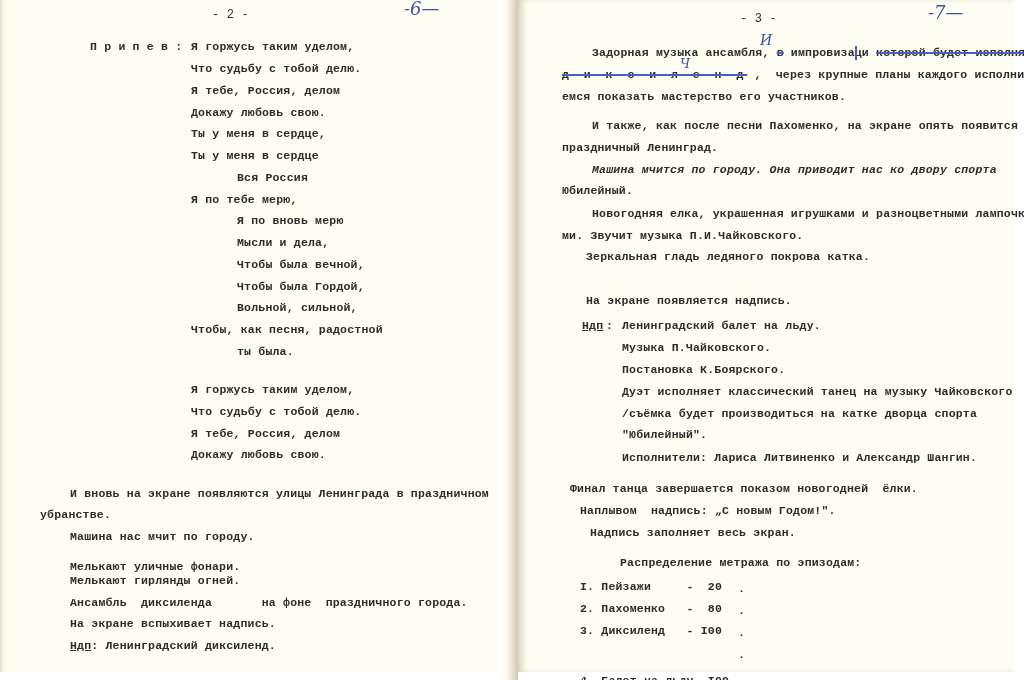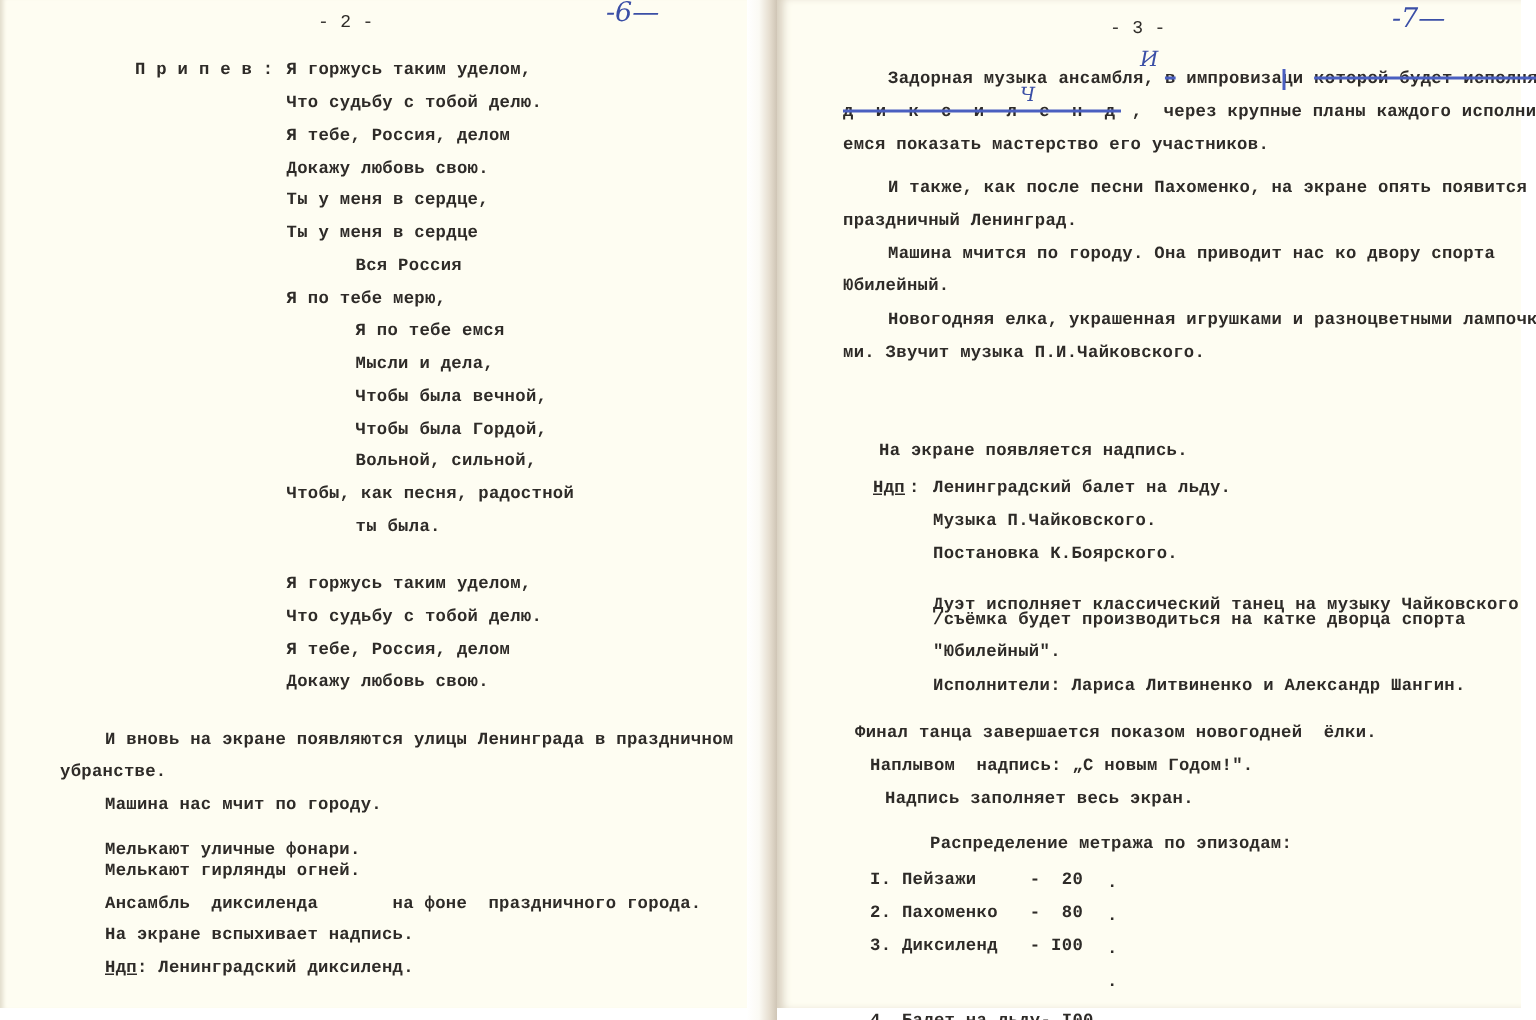--- a/index.html
+++ b/index.html
@@ -45,21 +45,21 @@
   <div class="line" style="left:90px;top:40px;">П р и п е в :</div>
   <div>
     <div class="line" style="left:191px;top:40px;">Я горжусь таким уделом,</div>
     <div class="line" style="left:191px;top:62px;">Что судьбу с тобой делю.</div>
     <div class="line" style="left:191px;top:84px;">Я тебе, Россия, делом</div>
     <div class="line" style="left:191px;top:106px;">Докажу любовь свою.</div>
     <div class="line" style="left:191px;top:127px;">Ты у меня в сердце,</div>
     <div class="line" style="left:191px;top:149px;">Ты у меня в сердце</div>
     <div class="line" style="left:237px;top:171px;">Вся Россия</div>
     <div class="line" style="left:191px;top:193px;">Я по тебе мерю,</div>
-    <div class="line" style="left:237px;top:214px;">Я по тебе емся</div>
+    <div class="line" style="left:237px;top:214px;">Я по вновь мерю</div>
     <div class="line" style="left:237px;top:236px;">Мысли и дела,</div>
     <div class="line" style="left:237px;top:258px;">Чтобы была вечной,</div>
     <div class="line" style="left:237px;top:280px;">Чтобы была Гордой,</div>
     <div class="line" style="left:237px;top:301px;">Вольной, сильной,</div>
     <div class="line" style="left:191px;top:323px;">Чтобы, как песня, радостной</div>
     <div class="line" style="left:237px;top:345px;">ты была.</div>
   </div>
 
   <div>
     <div class="line" style="left:191px;top:383px;">Я горжусь таким уделом,</div>
@@ -90,35 +90,36 @@
   <div class="hand" style="left:242px;top:32px;font-size:14px;">И</div>
   <div class="ink-mark" style="left:337px;top:46px;"></div>
 
   <div class="line" style="left:44px;top:68px;"><span class="strike spaced">д и к с и л е н д</span><span> ,  через крупные планы каждого исполнителя попыта-</span></div>
   <div class="hand" style="left:162px;top:56px;font-size:13px;">Ч</div>
   <div class="line" style="left:44px;top:90px;">емся показать мастерство его участников.</div>
 
   <div class="line" style="left:74px;top:119px;">И также, как после песни Пахоменко, на экране опять появится</div>
   <div class="line" style="left:44px;top:141px;">праздничный Ленинград.</div>
 
-  <div class="line" style="left:74px;top:163px;">Машина мчится по городу. Она приводит нас ко двору спорта</div>
+  <div class="line" style="left:74px;top:163px;font-style:italic;">Машина мчится по городу. Она приводит нас ко двору спорта</div>
   <div class="line" style="left:44px;top:184px;">Юбилейный.</div>
 
   <div class="line" style="left:74px;top:207px;">Новогодняя елка, украшенная игрушками и разноцветными лампочка-</div>
   <div class="line" style="left:44px;top:229px;">ми. Звучит музыка П.И.Чайковского.</div>
 
+  <div class="line" style="left:68px;top:250px;">Зеркальная гладь ледяного покрова катка.</div>
   <div class="line" style="left:68px;top:294px;">На экране появляется надпись.</div>
 
   <div class="line ul" style="left:64px;top:319px;">Ндп</div>
   <div class="line" style="left:88px;top:319px;">:</div>
   <div>
     <div class="line" style="left:104px;top:319px;">Ленинградский балет на льду.</div>
     <div class="line" style="left:104px;top:341px;">Музыка П.Чайковского.</div>
     <div class="line" style="left:104px;top:363px;">Постановка К.Боярского.</div>
-    <div class="line" style="left:104px;top:397px;">Дуэт исполняет классический танец на музыку Чайковского</div>
+    <div class="line" style="left:104px;top:385px;">Дуэт исполняет классический танец на музыку Чайковского</div>
     <div class="line" style="left:104px;top:407px;">/съёмка будет производиться на катке дворца спорта</div>
     <div class="line" style="left:104px;top:428px;">"Юбилейный".</div>
     <div class="line" style="left:104px;top:451px;">Исполнители: Лариса Литвиненко и Александр Шангин.</div>
   </div>
 
   <div class="line" style="left:52px;top:482px;">Финал танца завершается показом новогодней  ёлки.</div>
   <div class="line" style="left:62px;top:504px;">Наплывом  надпись: „С новым Годом!".</div>
   <div class="line" style="left:62px;top:526px;margin-left:10px;">Надпись заполняет весь экран.</div>
 
   <div class="line" style="left:102px;top:556px;">Распределение метража по эпизодам:</div>

